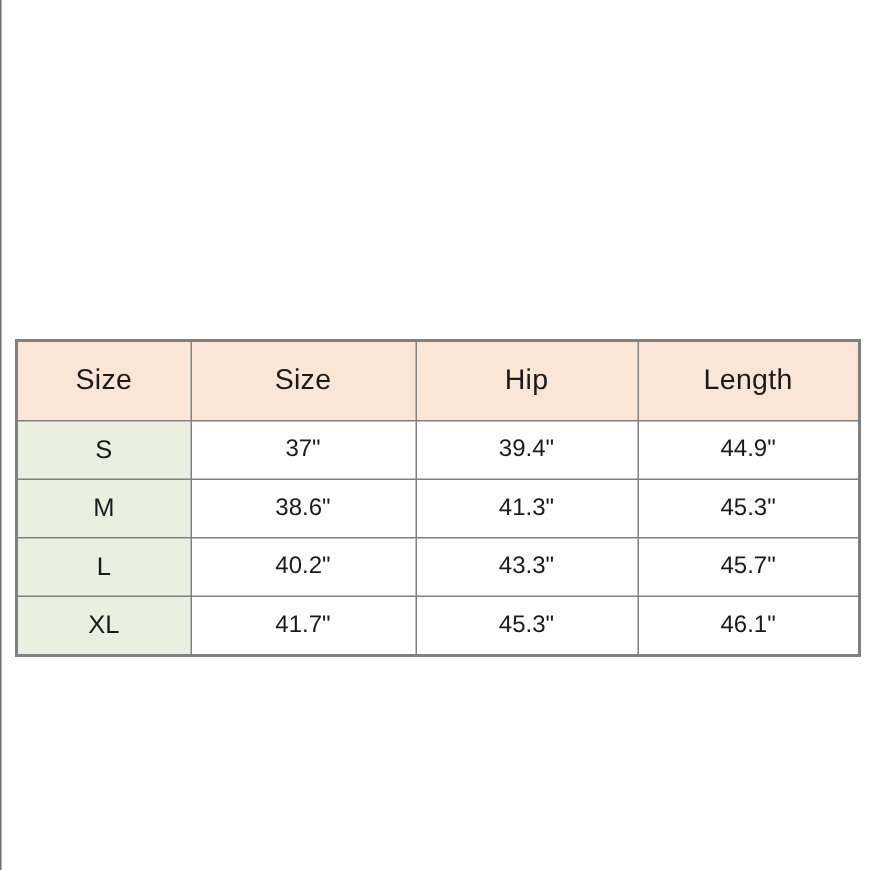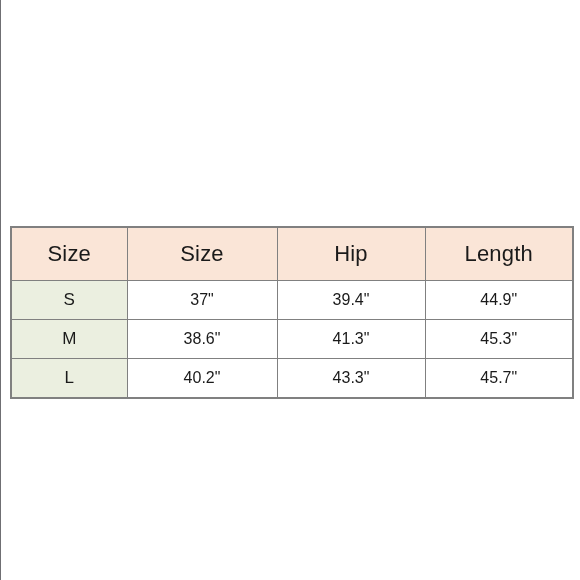--- a/index.html
+++ b/index.html
@@ -52,21 +52,21 @@
     vertical-align: middle;
     color: #1a1a1a;
     font-weight: normal;
     padding: 0;
   }
 
   
   table.size-chart thead th {
     height: 52px;
     background: #fae5d7;
-    font-size: 22px;
+    font-size: 19px;
     letter-spacing: 0.2px;
   }
 
   
   table.size-chart tbody td {
     height: 38px;
     background: #ffffff;
     font-size: 16px;
   }
 
@@ -108,15 +108,21 @@
         <td>38.6"</td>
         <td>41.3"</td>
         <td>45.3"</td>
       </tr>
       <tr>
         <td class="size-cell">L</td>
         <td>40.2"</td>
         <td>43.3"</td>
         <td>45.7"</td>
       </tr>
+      <tr>
+        <td class="size-cell">XL</td>
+        <td>41.7"</td>
+        <td>45.3"</td>
+        <td>46.1"</td>
+      </tr>
     </tbody>
   </table>
 </div>
 
 </body></html>

